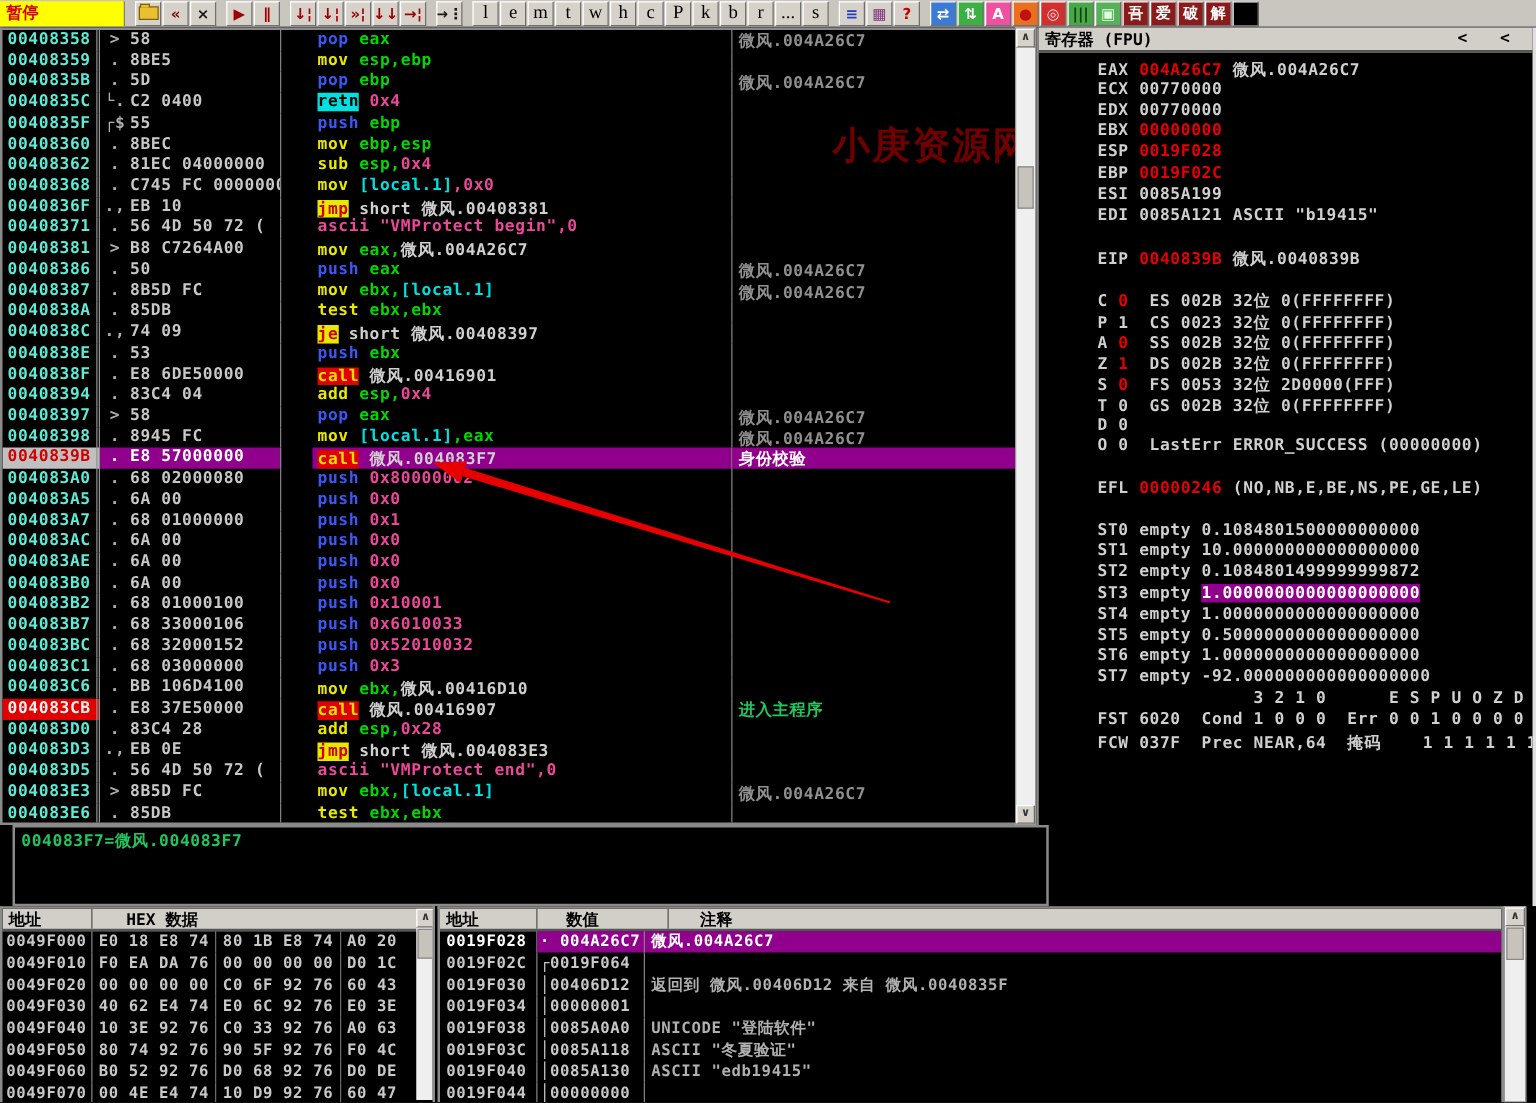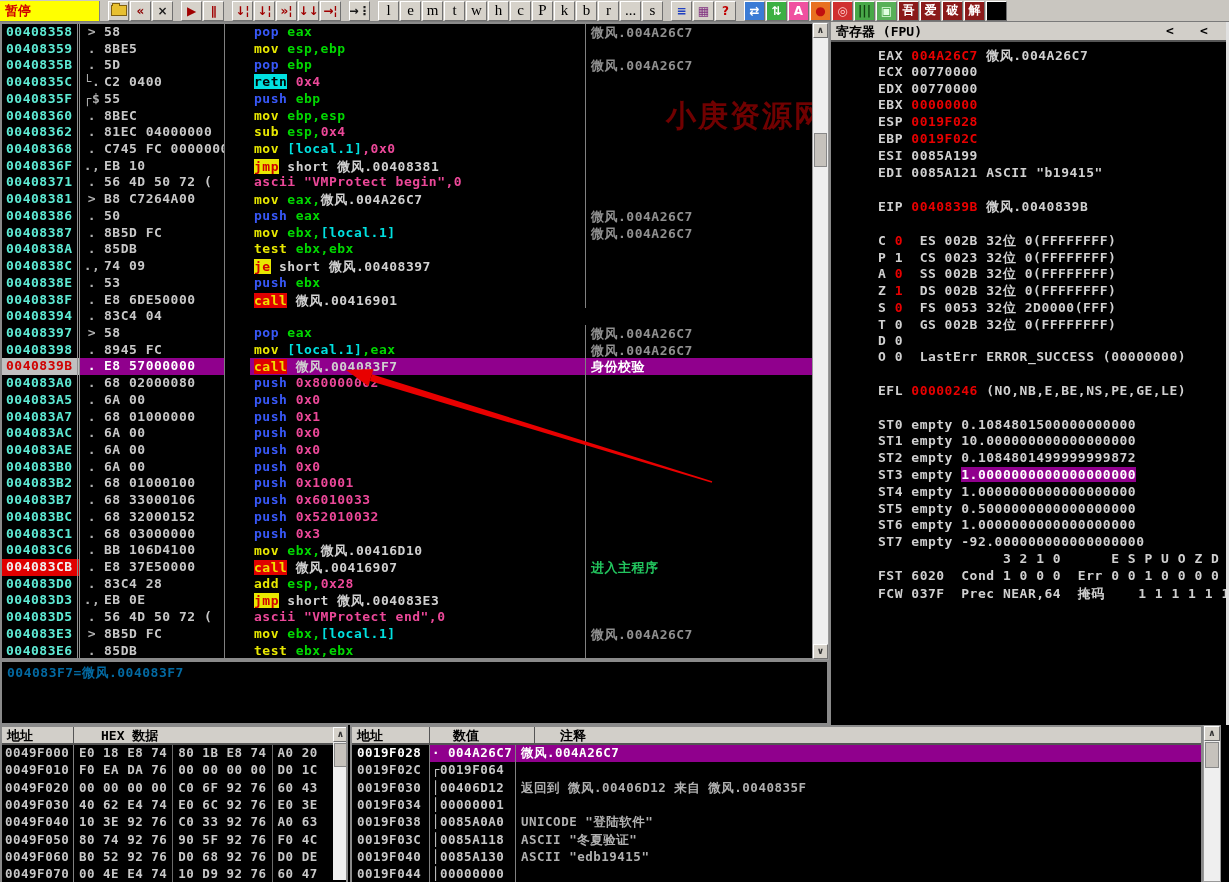--- a/index.html
+++ b/index.html
@@ -50,22 +50,22 @@
   
   .regs{position:absolute;left:829px;top:22px;width:400px;height:703px;background:#000;
         border-left:2px solid #8a8a8a;border-right:3px solid #e0e0e0;box-sizing:border-box;}
   .regs-header{height:20px;background:#d2cfc9;color:#000;border-bottom:2px solid #555;
         font:bold 13px "DejaVu Sans Mono",monospace;padding:1px 5px;box-sizing:border-box;}
   .regs-hbtn{float:right;width:34px;text-align:center;color:#000;cursor:default;}
   #reg-lines{padding-top:5px;padding-left:40px;}
   .rline{height:16.8px;line-height:16.8px;font:bold 13px "DejaVu Sans Mono",monospace;
          letter-spacing:.5px;white-space:pre;padding-left:7px;overflow:hidden;}
   
-  .infopane{position:absolute;left:0;top:660px;width:829px;height:65px;background:#000;
-        border:2px solid #8a8a8a;box-sizing:border-box;color:#0369a1;
+  .infopane{position:absolute;left:10px;top:660px;width:829px;height:65px;background:#000;
+        border:2px solid #8a8a8a;box-sizing:border-box;color:#22c55e;
         font:bold 13px "DejaVu Sans Mono",monospace;letter-spacing:.5px;padding:2px 5px;}
   
   .bottom{position:absolute;left:0;top:725px;width:1229px;height:157px;background:#000;}
   .pane-hdr{display:flex;height:18px;background:#d2cfc9;color:#000;border-bottom:2px solid #555;
         font:bold 13px "DejaVu Sans Mono",monospace;box-sizing:border-box;gap:19px;}
   .dump{position:absolute;left:0;top:0;width:348px;height:157px;border:2px solid #8a8a8a;
         border-bottom:none;box-sizing:border-box;background:#000;overflow:hidden;}
   .dump-hdr-addr{width:72px;padding-left:5px;border-right:1px solid #555;box-sizing:border-box;}
   .dump-hdr-hex{padding-left:8px;}
   .dump-row{display:flex;height:17.35px;line-height:17.35px;
@@ -170,21 +170,21 @@
         <div class="drow"><span class="da ">00408368</span><span class="dm">.</span><span class="dh">C745 FC 00000000</span><span class="di"><span class="sg-y">mov</span><span class="sg-c"> [local.1]</span><span class="sg-o">,0x0</span></span><span class="dc cm-gr"></span></div>
         <div class="drow"><span class="da ">0040836F</span><span class="dm">.,</span><span class="dh">EB 10</span><span class="di"><span class="sg-jh">jmp</span><span class="sg-w"> short 微风.00408381</span></span><span class="dc cm-gr"></span></div>
         <div class="drow"><span class="da ">00408371</span><span class="dm">.</span><span class="dh">56 4D 50 72 (</span><span class="di"><span class="sg-o">ascii "VMProtect begin",0</span></span><span class="dc cm-gr"></span></div>
         <div class="drow"><span class="da ">00408381</span><span class="dm">&gt;</span><span class="dh">B8 C7264A00</span><span class="di"><span class="sg-y">mov</span><span class="sg-g"> eax,</span><span class="sg-w">微风.004A26C7</span></span><span class="dc cm-gr"></span></div>
         <div class="drow"><span class="da ">00408386</span><span class="dm">.</span><span class="dh">50</span><span class="di"><span class="sg-b">push</span><span class="sg-g"> eax</span></span><span class="dc cm-gr">微风.004A26C7</span></div>
         <div class="drow"><span class="da ">00408387</span><span class="dm">.</span><span class="dh">8B5D FC</span><span class="di"><span class="sg-y">mov</span><span class="sg-g"> ebx,</span><span class="sg-c">[local.1]</span></span><span class="dc cm-gr">微风.004A26C7</span></div>
         <div class="drow"><span class="da ">0040838A</span><span class="dm">.</span><span class="dh">85DB</span><span class="di"><span class="sg-y">test</span><span class="sg-g"> ebx,ebx</span></span><span class="dc cm-gr"></span></div>
         <div class="drow"><span class="da ">0040838C</span><span class="dm">.,</span><span class="dh">74 09</span><span class="di"><span class="sg-jh">je</span><span class="sg-w"> short 微风.00408397</span></span><span class="dc cm-gr"></span></div>
         <div class="drow"><span class="da ">0040838E</span><span class="dm">.</span><span class="dh">53</span><span class="di"><span class="sg-b">push</span><span class="sg-g"> ebx</span></span><span class="dc cm-gr"></span></div>
         <div class="drow"><span class="da ">0040838F</span><span class="dm">.</span><span class="dh">E8 6DE50000</span><span class="di"><span class="sg-ch">call</span><span class="sg-w"> 微风.00416901</span></span><span class="dc cm-gr"></span></div>
-        <div class="drow"><span class="da ">00408394</span><span class="dm">.</span><span class="dh">83C4 04</span><span class="dc cm-gr"></span></div>
+        <div class="drow"><span class="da ">00408394</span><span class="dm">.</span><span class="dh">83C4 04</span><span class="di"><span class="sg-y">add</span><span class="sg-g"> esp,</span><span class="sg-o">0x4</span></span><span class="dc cm-gr"></span></div>
         <div class="drow"><span class="da ">00408397</span><span class="dm">&gt;</span><span class="dh">58</span><span class="di"><span class="sg-b">pop</span><span class="sg-g"> eax</span></span><span class="dc cm-gr">微风.004A26C7</span></div>
         <div class="drow"><span class="da ">00408398</span><span class="dm">.</span><span class="dh">8945 FC</span><span class="di"><span class="sg-y">mov</span><span class="sg-c"> [local.1]</span><span class="sg-g">,eax</span></span><span class="dc cm-gr">微风.004A26C7</span></div>
         <div class="drow sel"><span class="da sel">0040839B</span><span class="dm">.</span><span class="dh">E8 57000000</span><span class="di"><span class="sg-ch">call</span><span class="sg-w"> 微风.004083F7</span></span><span class="dc cm-w">身份校验</span></div>
         <div class="drow"><span class="da ">004083A0</span><span class="dm">.</span><span class="dh">68 02000080</span><span class="di"><span class="sg-b">push</span><span class="sg-o"> 0x80000002</span></span><span class="dc cm-gr"></span></div>
         <div class="drow"><span class="da ">004083A5</span><span class="dm">.</span><span class="dh">6A 00</span><span class="di"><span class="sg-b">push</span><span class="sg-o"> 0x0</span></span><span class="dc cm-gr"></span></div>
         <div class="drow"><span class="da ">004083A7</span><span class="dm">.</span><span class="dh">68 01000000</span><span class="di"><span class="sg-b">push</span><span class="sg-o"> 0x1</span></span><span class="dc cm-gr"></span></div>
         <div class="drow"><span class="da ">004083AC</span><span class="dm">.</span><span class="dh">6A 00</span><span class="di"><span class="sg-b">push</span><span class="sg-o"> 0x0</span></span><span class="dc cm-gr"></span></div>
         <div class="drow"><span class="da ">004083AE</span><span class="dm">.</span><span class="dh">6A 00</span><span class="di"><span class="sg-b">push</span><span class="sg-o"> 0x0</span></span><span class="dc cm-gr"></span></div>
         <div class="drow"><span class="da ">004083B0</span><span class="dm">.</span><span class="dh">6A 00</span><span class="di"><span class="sg-b">push</span><span class="sg-o"> 0x0</span></span><span class="dc cm-gr"></span></div>
         <div class="drow"><span class="da ">004083B2</span><span class="dm">.</span><span class="dh">68 01000100</span><span class="di"><span class="sg-b">push</span><span class="sg-o"> 0x10001</span></span><span class="dc cm-gr"></span></div>

